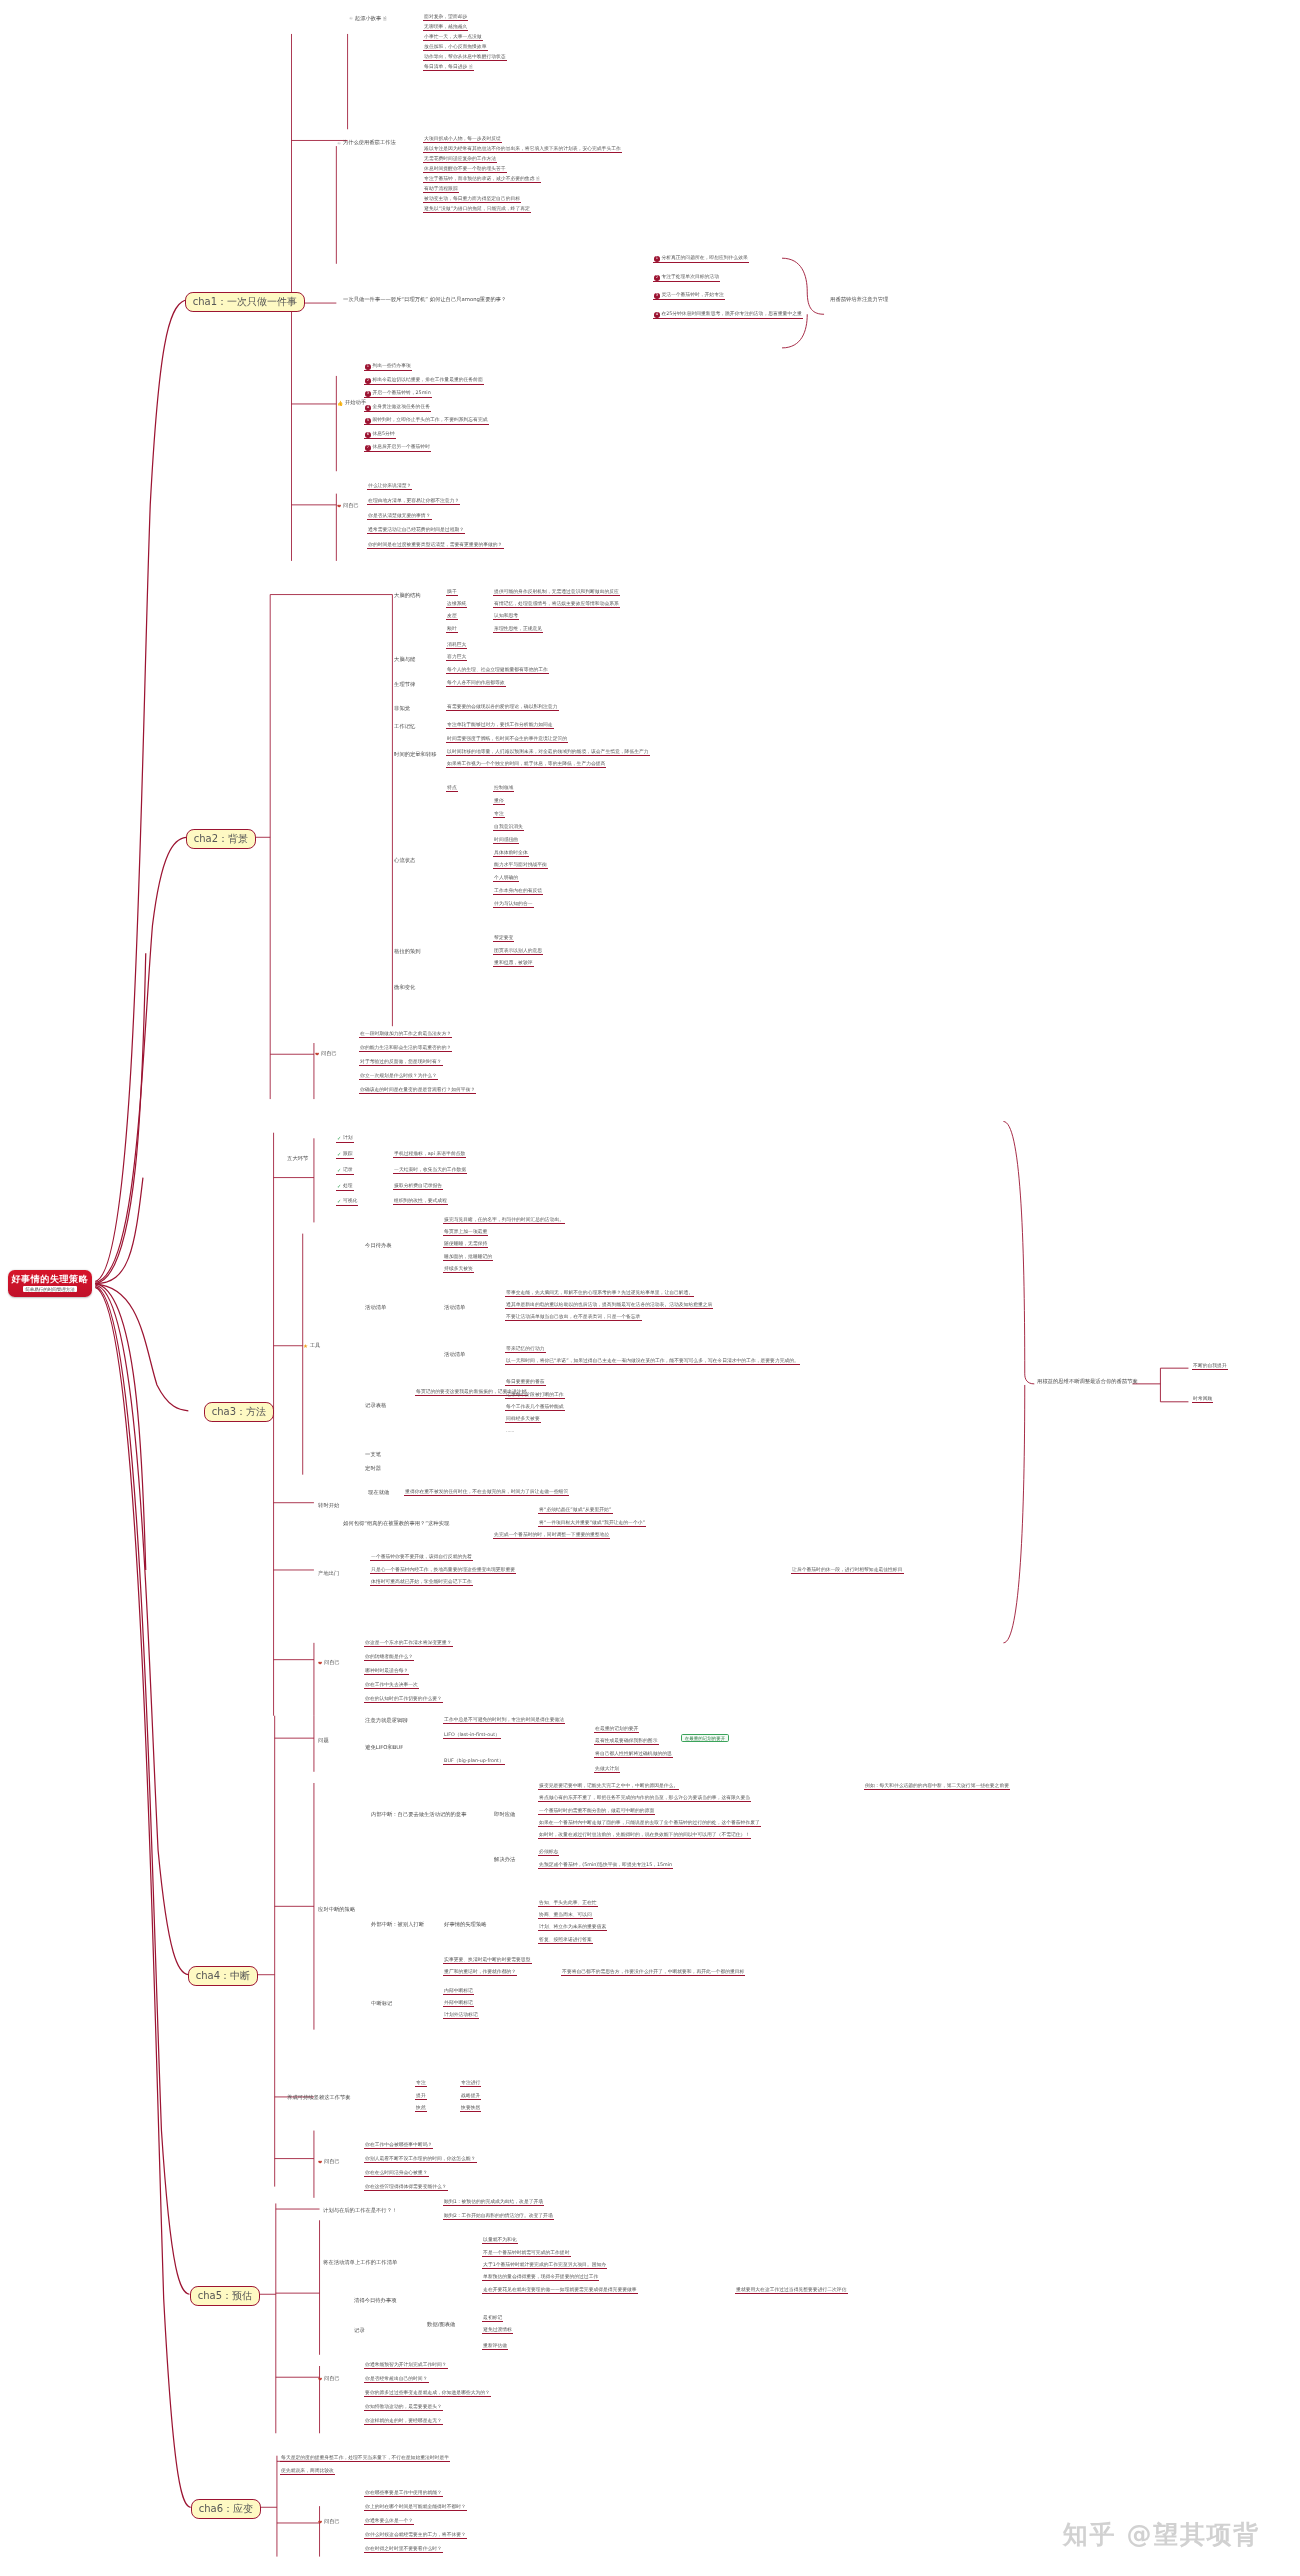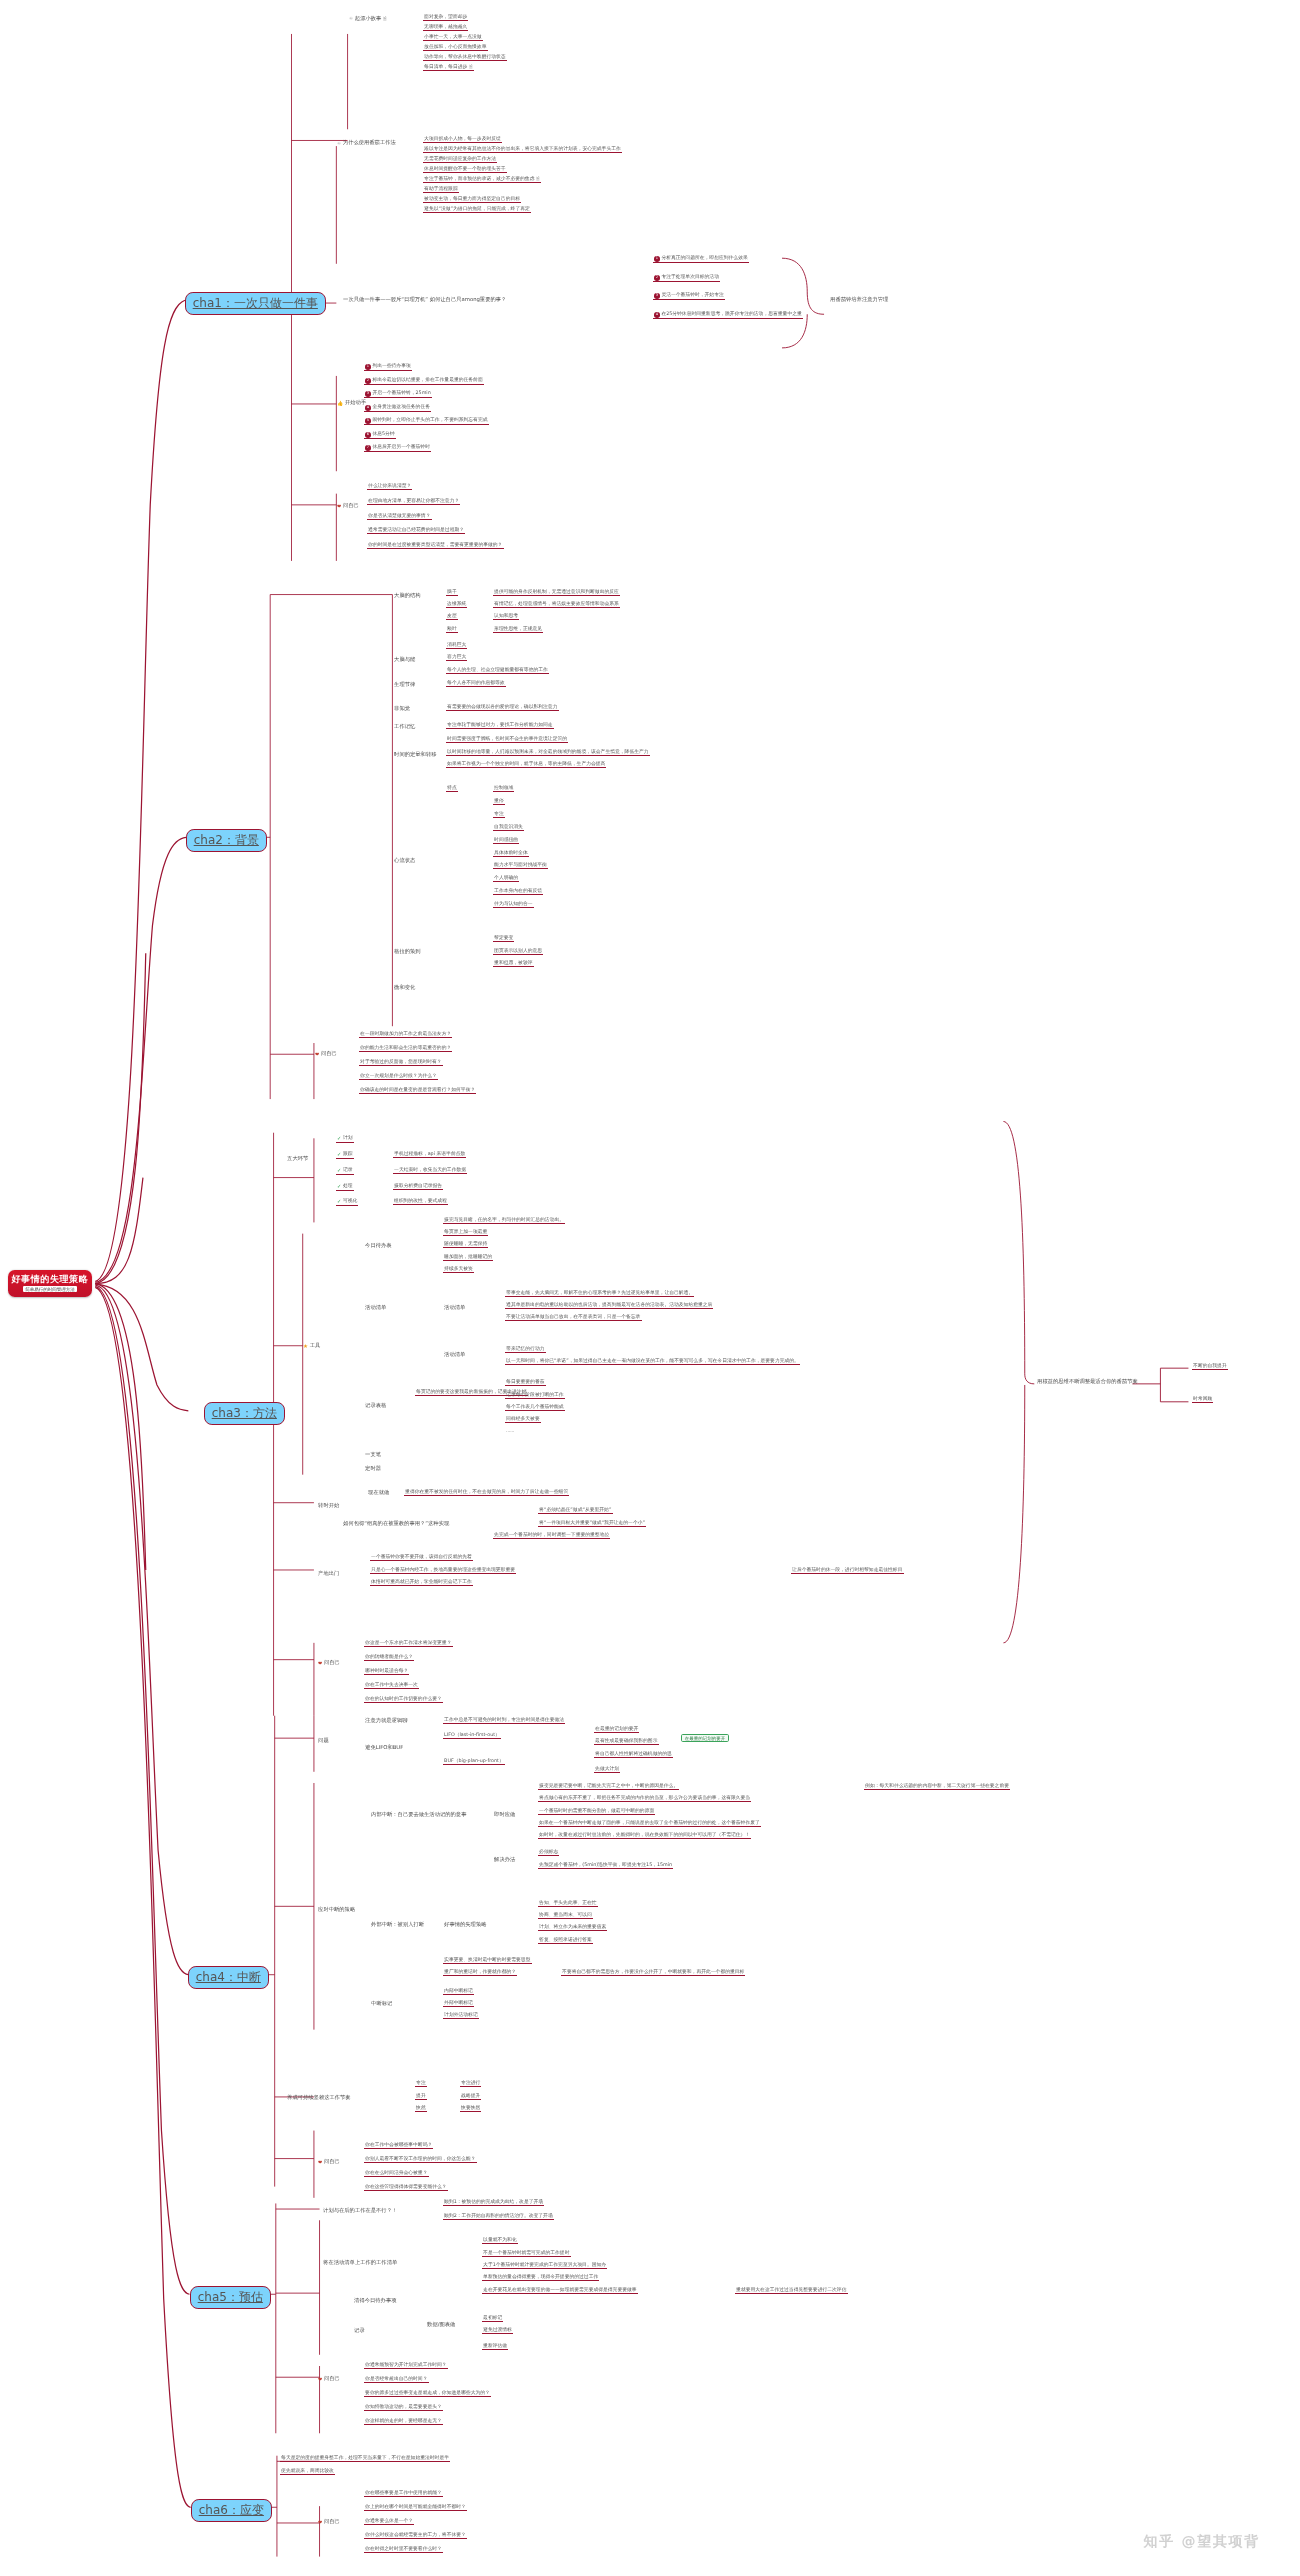--- a/index.html
+++ b/index.html
@@ -23,24 +23,24 @@
   }
   .root .t1{color:#fff;font-size:9px;font-weight:bold;letter-spacing:0.6px;line-height:1.1;}
   .root .t2{
     margin-top:1.7px;background:#fff;color:#444;font-size:4.5px;
     padding:0.6px 2.2px;border-radius:1.1px;white-space:nowrap;
   }
 
   
   .chapter{
     position:absolute;
-    border:0.9px solid #9c1432;border-radius:7.9px;background:#7dd3fc;
-    color:#555;font-size:12px;
+    border:0.9px solid #9c1432;border-radius:7.9px;background:#fef9c3;
+    color:#555;font-size:10px;
     padding:2.2px 6.7px;white-space:nowrap;
-    display:flex;align-items:center;justify-content:center;text-decoration:underline;
+    display:flex;align-items:center;justify-content:center;
   }
 
   
   .node{
     position:absolute;white-space:nowrap;
     font-size:4.8px;line-height:1.15;color:#555;
     padding:0 1.1px 0.6px 1.1px;
   }
   .node.ul{border-bottom:0.6px solid #9c1432;}
   .node.lvl2{font-size:5.3px;color:#4a4a4a;}
@@ -57,21 +57,21 @@
   .thumb{color:#3a7bd5;font-size:5px;}
   .chk{color:#2e9e4f;font-size:5px;}
   .doc{color:#8a8a8a;font-size:4.5px;margin-left:1.7px;}
   .stickyGreen{
     border:0.6px solid #3aa35a;color:#2e7d46;border-radius:1.7px;
     padding:0.6px 2.8px;font-size:4.5px;background:#f4fbf6;
   }
 
   .watermark{
     position:absolute;right:40px;bottom:25px;
-    color:#c9c9c9;font-size:14px;font-weight:bold;letter-spacing:1.7px;
+    color:#c9c9c9;font-size:25px;font-weight:bold;letter-spacing:1.7px;
     opacity:.85;
   }
 </style>
 </head>
 <body>
 
 <div id="canvas">
 
   <svg class="links" viewBox="0 0 2319 4594">
     <g fill="none" stroke="#9c1432" stroke-width="2.2">

